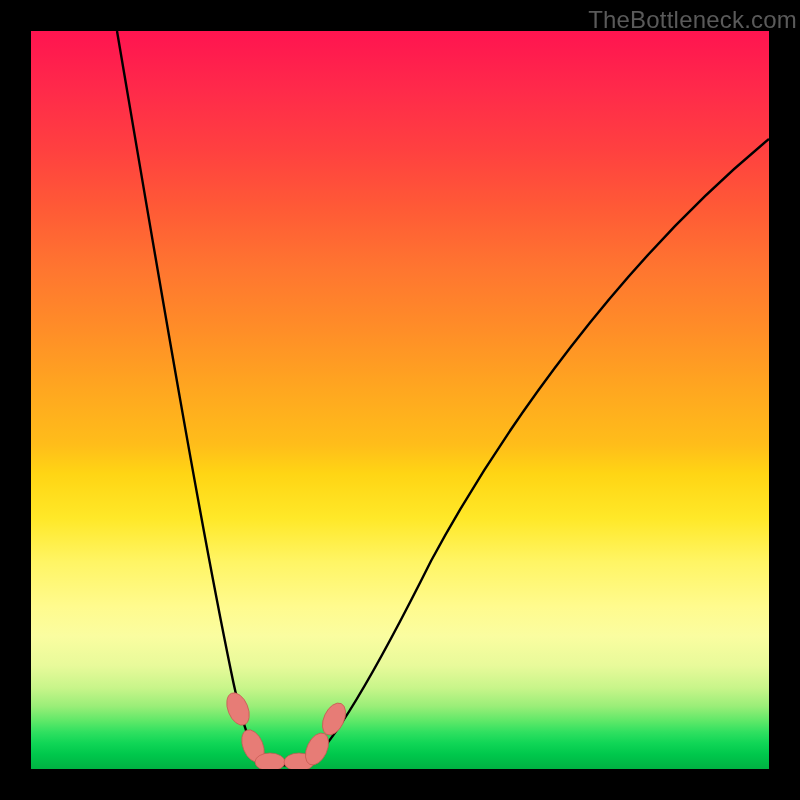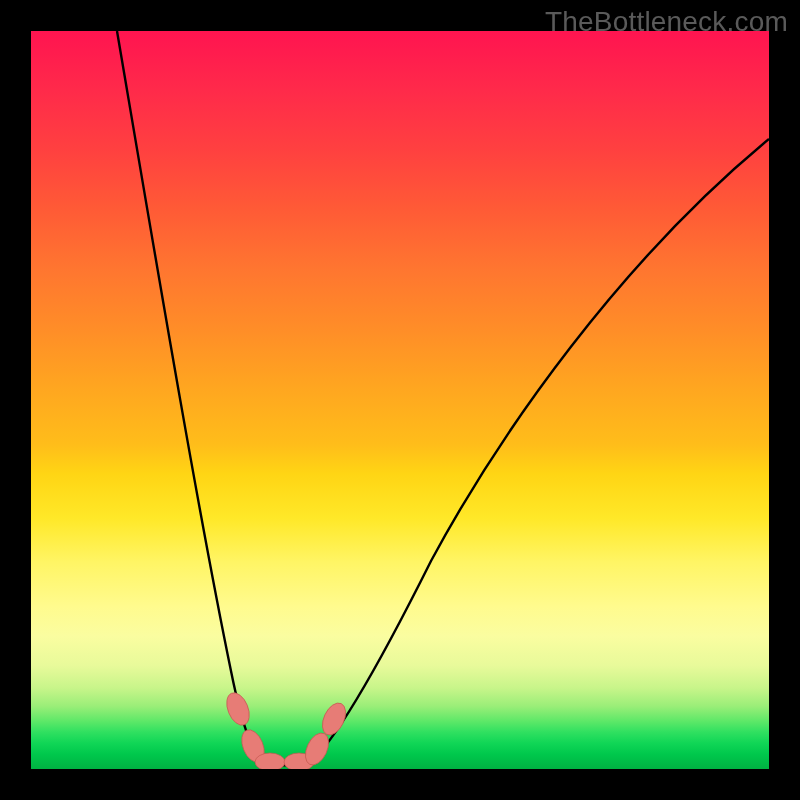--- a/index.html
+++ b/index.html
@@ -37,23 +37,23 @@
       #5ee868 93.5%,
       #30e060 95%,
       #10d656 96.5%,
       #00c84c 98%,
       #00b242 100%
     );
   }
   .watermark {
     position: absolute;
     top: 6px;
-    right: 12px;
+    right: 3px;
     color: #5a5a5a;
-    font-size: 28px;
+    font-size: 24px;
     font-weight: 500;
     letter-spacing: 0.2px;
     font-family: Arial, Helvetica, sans-serif;
   }
   svg.curve {
     position: absolute;
     left: 0;
     top: 0;
     width: 738px;
     height: 738px;

